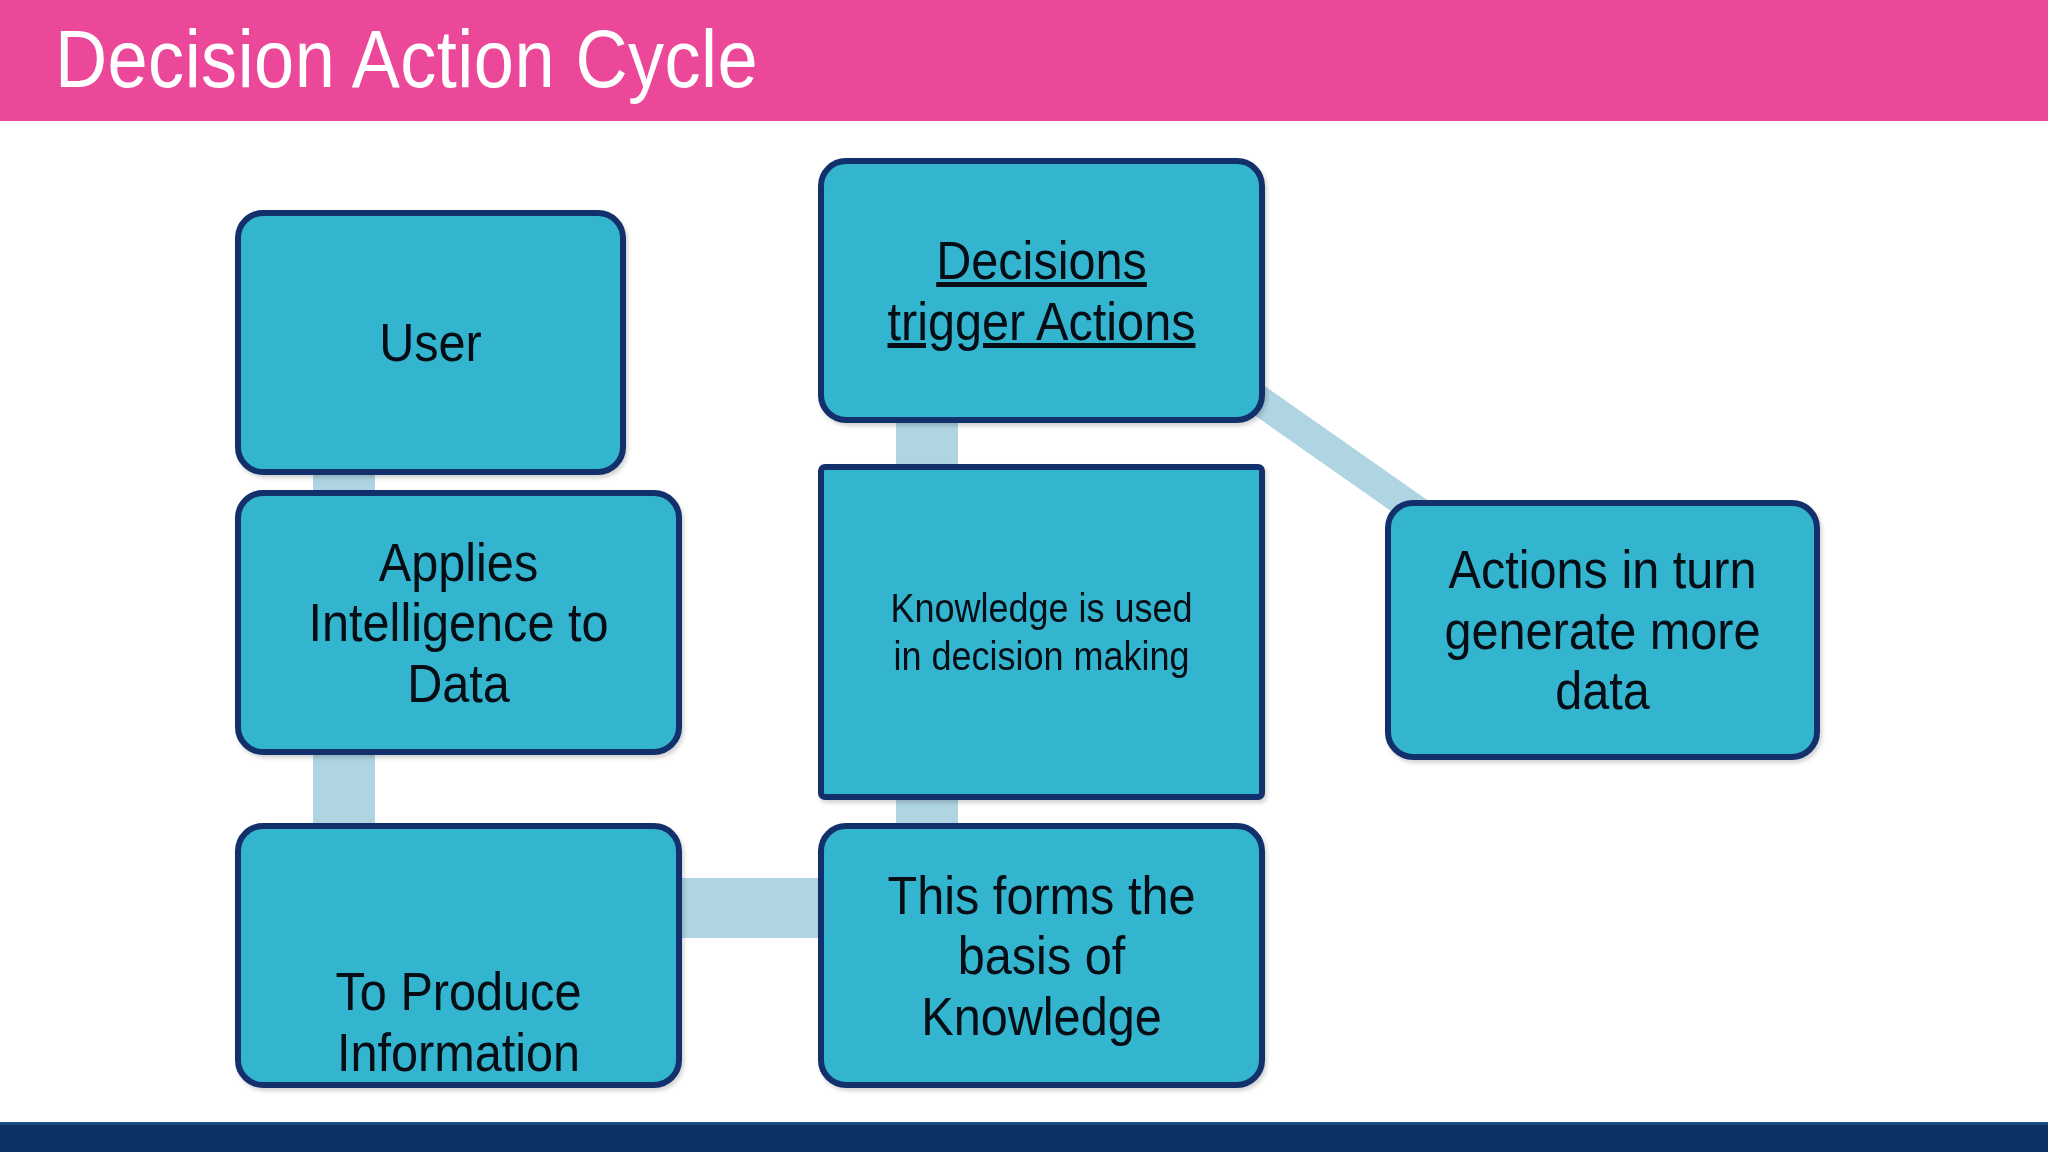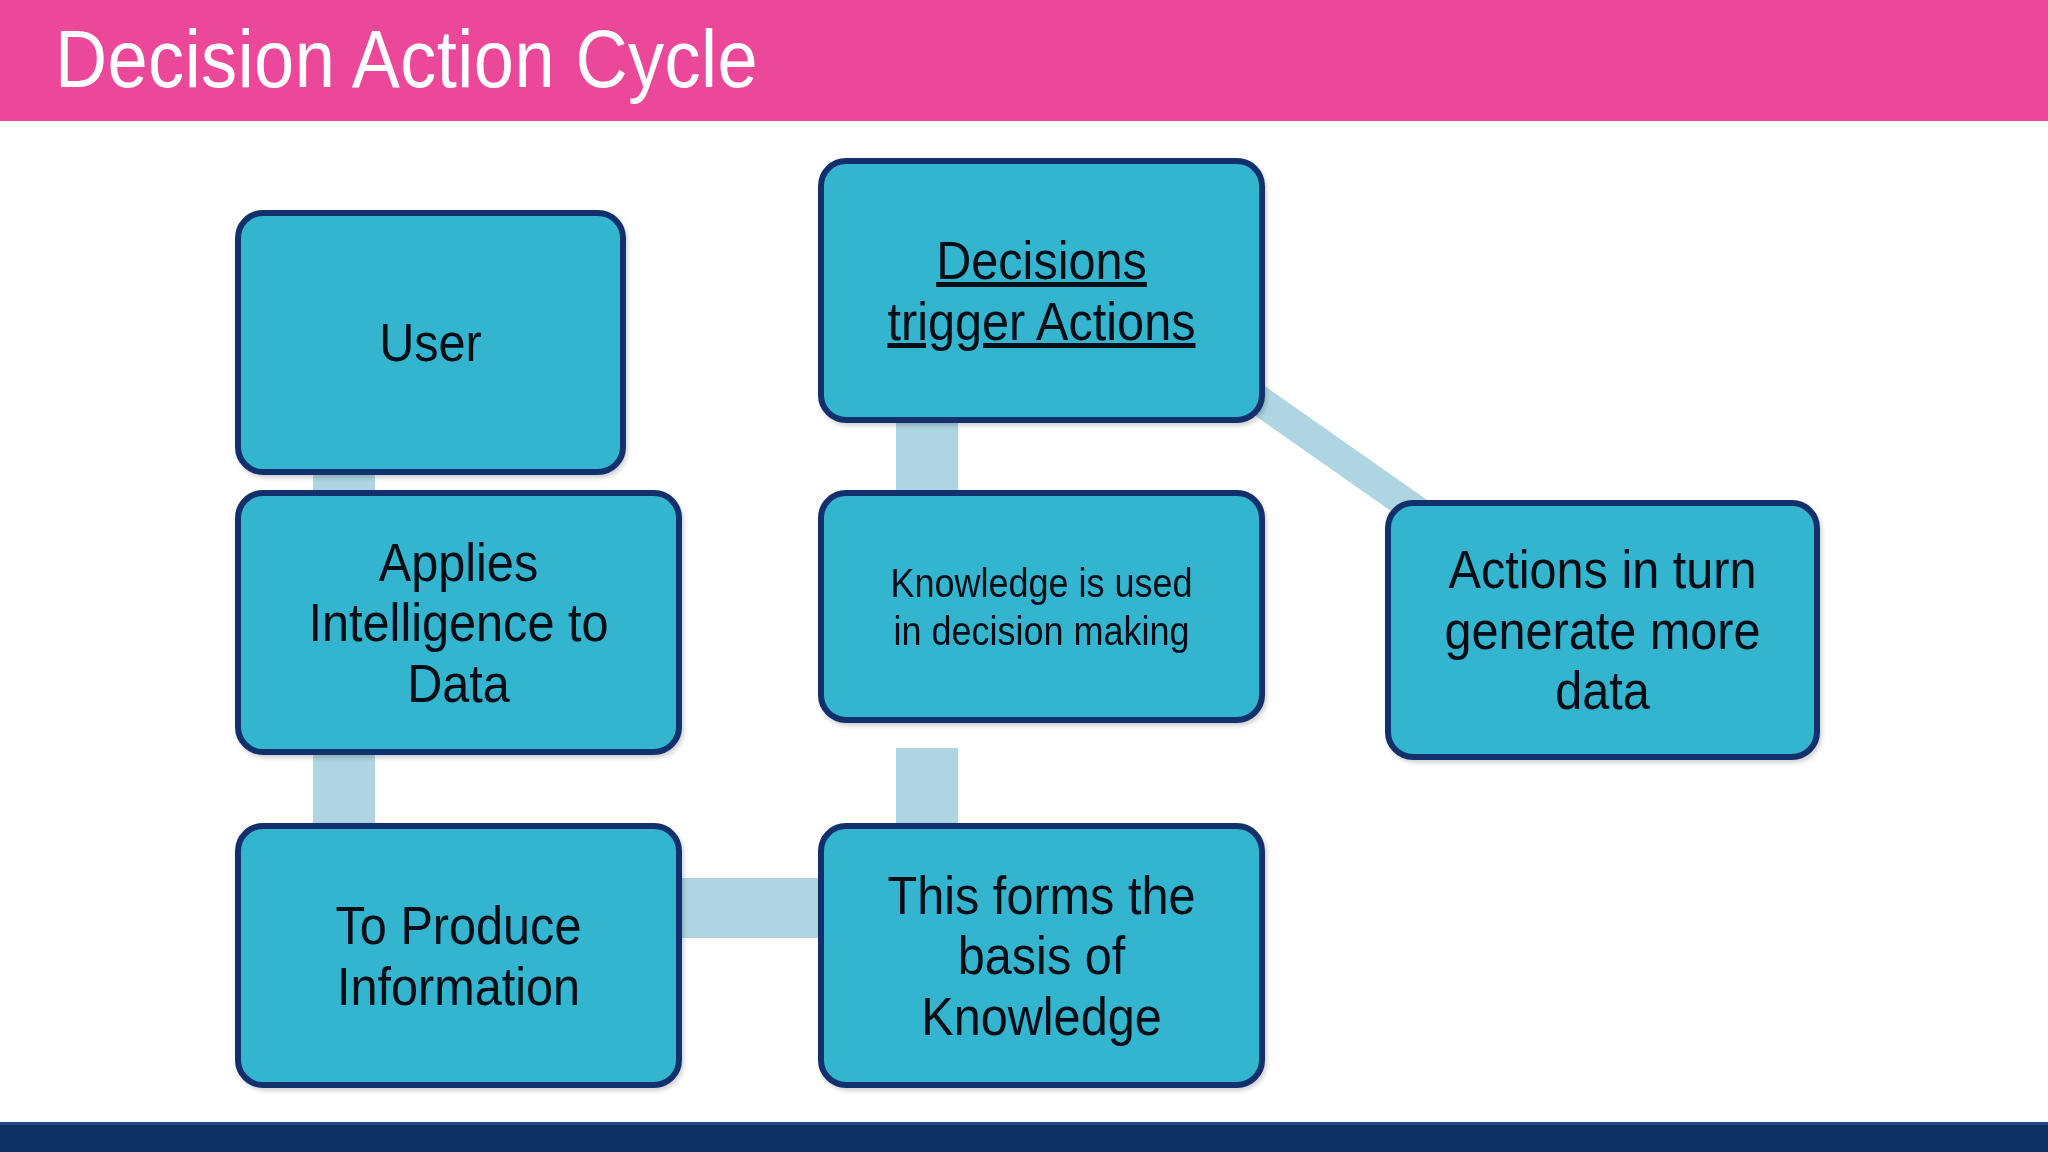--- a/index.html
+++ b/index.html
@@ -89,23 +89,23 @@
     white-space: pre-line;
   }
   .box.small-text .label {
     font-size: 40px;
     line-height: 1.2;
   }
 
   
   #box-user           { left: 235px;  top: 163px; width: 391px; height: 265px; margin-top: 47px; }
   #box-applies        { left: 235px;  top: 490px; width: 447px; height: 265px; }
-  #box-produce        { left: 235px;  top: 823px; width: 447px; height: 265px; }
+  #box-produce        { left: 235px;  top: 823px; width: 447px; height: 265px; align-items: flex-end; }
   #box-decisions      { left: 818px;  top: 158px; width: 447px; height: 265px; text-decoration: underline; }
-  #box-knowledge-used { left: 818px;  top: 490px; width: 447px; height: 233px; }
+  #box-knowledge-used { left: 818px;  top: 464px; width: 447px; height: 336px; border-radius: 7px; }
   #box-basis          { left: 818px;  top: 823px; width: 447px; height: 265px; }
   #box-actions-data   { left: 1385px; top: 500px; width: 435px; height: 260px; align-items: center; }
 
   
   #connector-user-applies      { left: 313px; top: 420px; width: 62px;  height: 78px; }
   #connector-applies-produce   { left: 313px; top: 748px; width: 62px;  height: 82px; }
   #connector-decisions-know    { left: 896px; top: 420px; width: 62px;  height: 78px; }
   #connector-know-basis        { left: 896px; top: 748px; width: 62px;  height: 82px; }
   #connector-produce-basis     { left: 676px; top: 878px; width: 150px; height: 60px; }
 </style>

